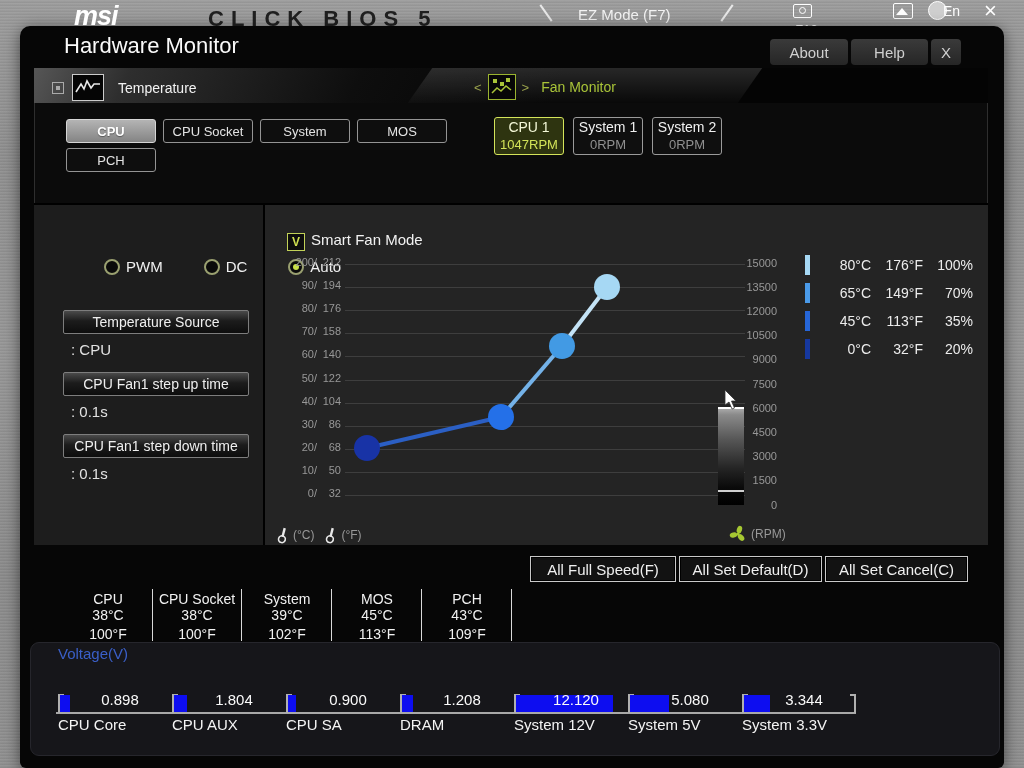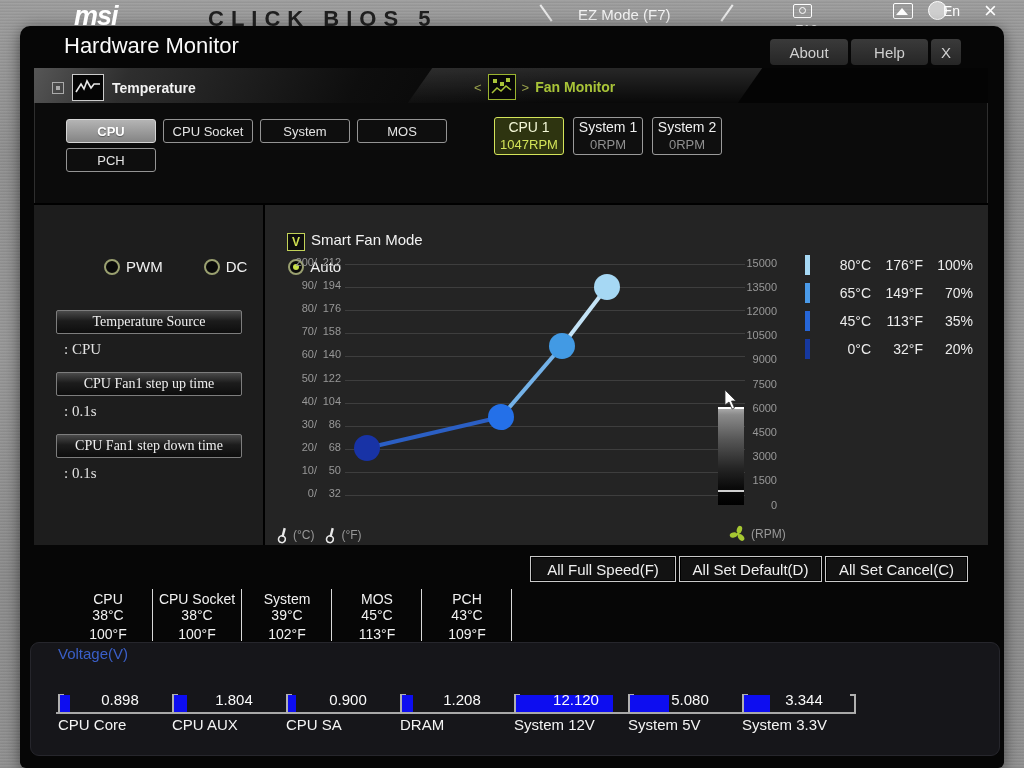--- a/index.html
+++ b/index.html
@@ -31,21 +31,21 @@
   
   .panel{left:34px;top:68px;width:954px;height:477px;background:#0b0b0b;border:1px solid #2e2e2e;z-index:3;box-sizing:border-box;}
   .panel-header{left:34px;top:68px;width:954px;height:35px;z-index:4;
     background:linear-gradient(115deg,#565656 0%,#2e2e2e 10%,#0e0e0e 34%,#040404 55%);}
   .gloss{left:420px;top:68px;width:330px;height:35px;z-index:4;transform:skewX(-35deg);
     background:linear-gradient(180deg,rgba(255,255,255,.14),rgba(255,255,255,.02));}
   .temp-hdr{left:52px;top:74px;z-index:5;display:flex;align-items:center;gap:8px;}
   .minibox{width:10px;height:10px;border:1px solid #aaa;display:flex;align-items:center;justify-content:center;}
   .minibox i{width:4px;height:4px;background:#aaa;}
   .wavebox{width:30px;height:25px;border:1px solid #ccc;background:#050505;}
-  .hdr-label{color:#f2f2f2;font-weight:700;font-size:14px;}
+  .hdr-label{color:#f2f2f2;font-weight:400;font-size:14px;margin-left:6px;}
   .fan-hdr{left:474px;top:74px;z-index:5;display:flex;align-items:center;gap:6px;}
   .arr{color:#9aa24c;font-size:13px;}
   .fanbox{width:26px;height:24px;border:1.5px solid #9ab430;background:#070707;}
   .fan-hdr .hdr-label{color:#a9c438;}
   
   #temp-tabs{left:66px;top:119px;width:398px;z-index:5;display:flex;flex-wrap:wrap;gap:5px 7px;}
   .tab{width:90px;height:24px;border:1px solid #949494;border-radius:3px;background:#0e0e0e;color:#e3e3e3;
     font-size:13px;display:flex;align-items:center;justify-content:center;box-sizing:border-box;}
   .tab.sel{background:linear-gradient(#b4b4b4,#848484);border-color:#d6d6d6;color:#fff;font-weight:700;text-shadow:0 1px 1px rgba(0,0,0,.4);}
   #fan-tabs{left:494px;top:117px;z-index:5;display:flex;gap:9px;}
@@ -60,21 +60,21 @@
   .leftpane{left:34px;top:205px;width:229px;height:340px;background:#1d1d1d;z-index:4;}
   .chartpane{left:265px;top:205px;width:723px;height:340px;background:#242424;z-index:4;}
   .hdiv{left:34px;top:203px;width:954px;height:2px;background:#000;z-index:5;}
   .vdiv{left:263px;top:205px;width:2px;height:340px;background:#000;z-index:5;}
   
   #modes{left:76px;top:258px;z-index:6;display:flex;gap:13px;align-items:center;}
   .mode{display:flex;align-items:center;gap:6px;padding-left:28px;}
   .radio{width:16px;height:16px;border-radius:50%;border:2px solid #9aa070;background:#0a0a0a;box-sizing:border-box;position:relative;}
   .radio.on::after{content:"";position:absolute;left:3px;top:3px;width:6px;height:6px;border-radius:50%;background:#c8e048;}
   .mode span{color:#f0f0f0;font-size:15px;}
-  #fields{left:56px;top:310px;width:186px;z-index:6;font-family:Liberation Serif, serif;}
+  #fields{left:63px;top:310px;width:186px;z-index:6;}
   .fieldbtn{width:186px;height:24px;box-sizing:border-box;border:1px solid #7d7d7d;border-radius:2px;
     background:linear-gradient(#4a4a4a,#1c1c1c 45%,#0d0d0d);color:#efefef;font-size:14px;
     display:flex;align-items:center;justify-content:center;}
   .fieldval{color:#e2e2e2;font-size:15px;margin:7px 0 13px 8px;height:18px;}
   
   .chk{left:287px;top:233px;width:16px;height:16px;border:1px solid #c2d258;background:#0d0d0d;z-index:6;
     color:#cede50;font-size:12px;font-weight:700;display:flex;align-items:center;justify-content:center;}
   .chk-label{left:311px;top:231px;color:#f2f2f2;font-size:15px;z-index:6;}
   .ltick{width:58px;text-align:right;color:#989898;font-size:11px;z-index:6;display:flex;justify-content:flex-end;}
   .ltick b{font-weight:400;display:inline-block;text-align:right;}

